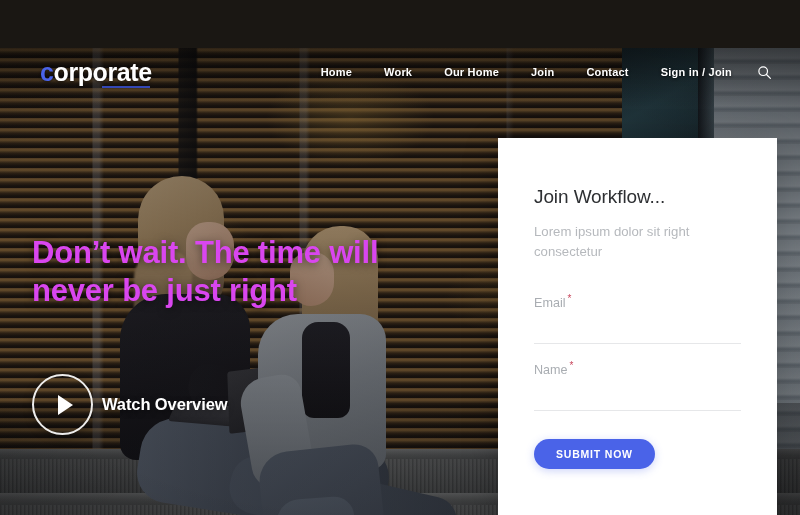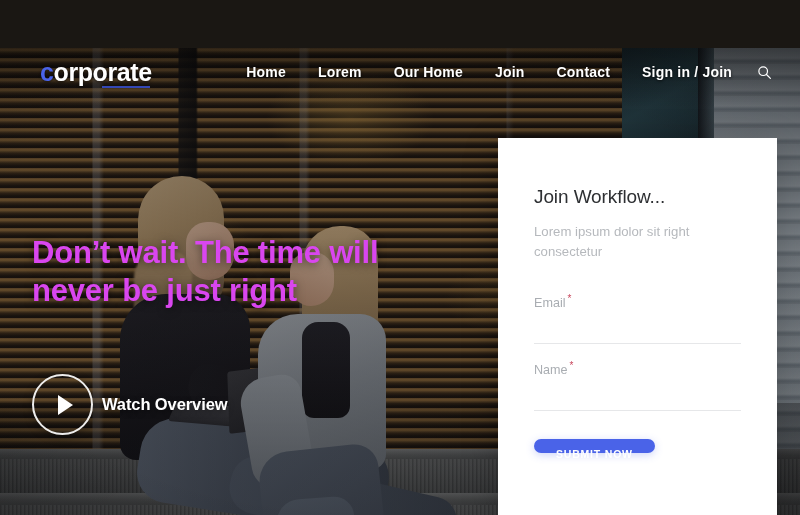--- a/index.html
+++ b/index.html
@@ -245,21 +245,21 @@
     position:absolute; left:62px; bottom:-3px; width:48px; height:2px;
     background:#3b52d4; opacity:0.85;
   }
 
   .main-nav {
     margin-left:auto;
     display:flex; align-items:center; gap:0;
   }
   .nav-link {
     color:#ffffff;
-    font-size:14px; font-weight:700;
+    font-size:11px; font-weight:700;
     letter-spacing:0.2px;
     padding:0 16px;
     cursor:pointer; white-space:nowrap;
     text-shadow:0 1px 3px rgba(0,0,0,0.7);
   }
   .nav-link:last-of-type { padding-right:14px; }
   .search-btn {
     width:24px; height:24px;
     display:flex; align-items:center; justify-content:center;
     cursor:pointer; margin-left:6px;
@@ -332,21 +332,21 @@
     font-family:"Liberation Sans", sans-serif;
     font-size:13px; color:#3a3d41;
     outline:none; padding:0 0 4px 0;
   }
 
   .submit-row { margin-top:28px; }
   .submit-btn {
     display:inline-block;
     background:#4a63e8; color:#ffffff;
     border:none; border-radius:17px;
-    padding:0 22px; height:14px; line-height:30px;
+    padding:0 22px; height:30px; line-height:30px;
     font-family:"Liberation Sans", sans-serif;
     font-size:10.5px; font-weight:700; letter-spacing:0.8px;
     cursor:pointer;
     box-shadow:0 2px 8px rgba(74,99,232,0.28);
   }
 </style>
 </head>
 <body>
 
 <div class="page">
@@ -399,21 +399,21 @@
   </div>
 
   <header class="site-header">
     <div class="brand">
       <span class="brand-accent" style="color: rgb(74, 99, 232);">c</span><span>orporate</span>
       <span class="brand-underline"></span>
     </div>
 
     <nav class="main-nav">
       <a class="nav-link">Home</a>
-      <a class="nav-link">Lorem</a>
+      <a class="nav-link">Work</a>
       <a class="nav-link">Our Home</a>
       <a class="nav-link">Join</a>
       <a class="nav-link">Contact</a>
       <a class="nav-link">Sign in / Join</a>
       <div class="search-btn">
         <svg width="15" height="15" viewBox="0 0 16 16" aria-hidden="true">
           <circle cx="6.6" cy="6.6" r="4.6" fill="none" stroke="#ffffff" stroke-width="1.3"></circle>
           <line x1="10.1" y1="10.1" x2="14.3" y2="14.3" stroke="#ffffff" stroke-width="1.3" stroke-linecap="round"></line>
         </svg>
       </div>

